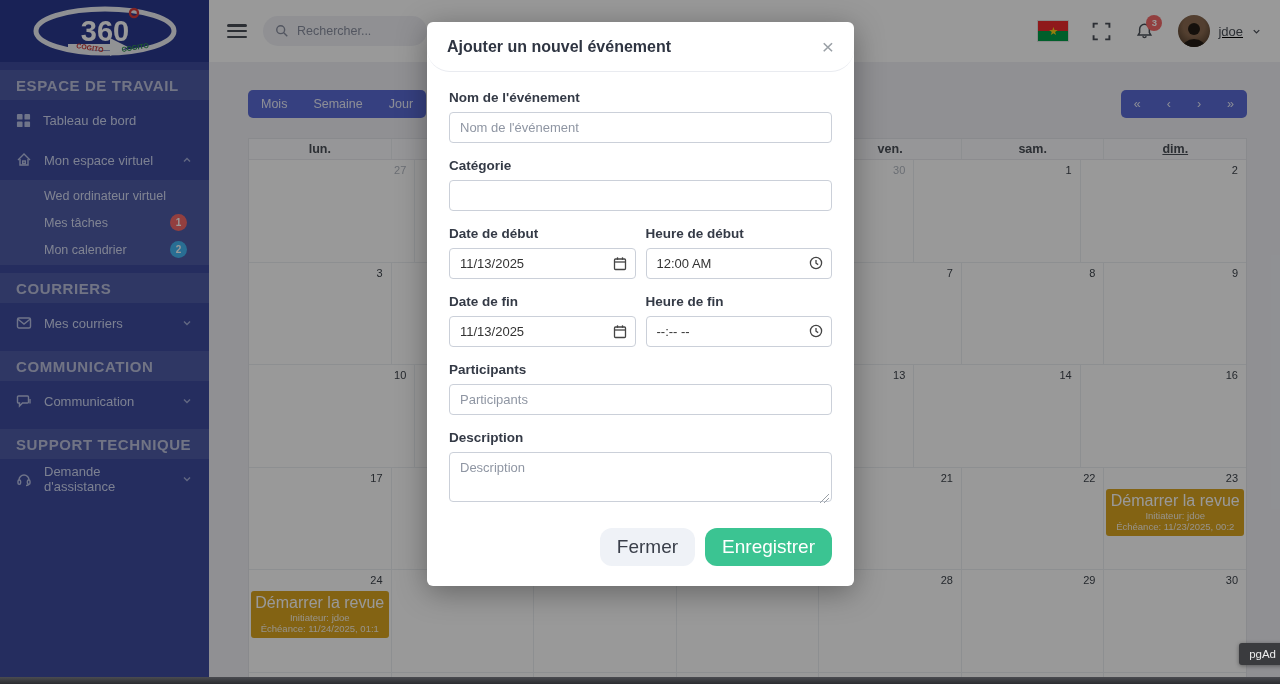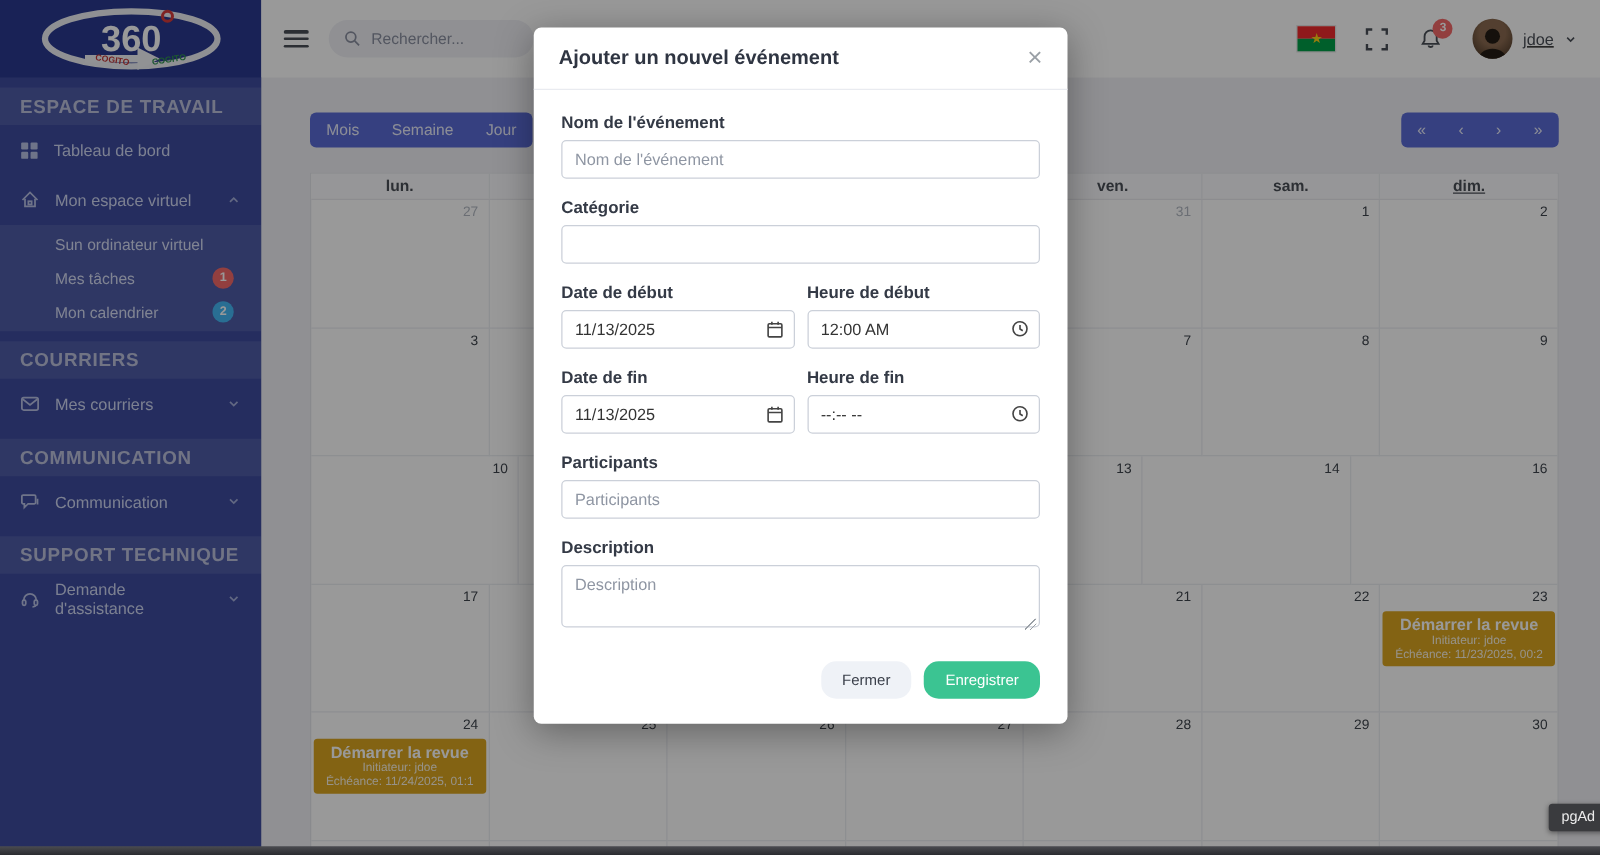--- a/index.html
+++ b/index.html
@@ -50,49 +50,49 @@
   .cal-head { display:flex; height:21px; background:#fbfbfd; border-bottom:1px solid #e9eaee; }
   .cal-head div { flex:1; text-align:center; font-size:12.5px; font-weight:700; color:#4a4f57; line-height:21px; border-right:1px solid #eceef2; }
   .cal-head div:last-child { border-right:none;text-decoration:underline; }
   .cal-row { display:flex; height:102.5px; }
   .cal-cell { flex:1; border-right:1px solid #eceef2; border-bottom:1px solid #eceef2; position:relative; }
   .cal-cell:last-child { border-right:none; }
   .cal-date { position:absolute; top:4px; right:8px; font-size:11px; color:#3f454d; font-weight:500; }
   .cal-date.muted { color:#b2b8c2; }
   .cal-event { position:absolute; left:2px; right:2px; top:21px; background:#daa520; border-radius:3px; color:#fff;
     text-align:center; padding:3px 1px 4px; cursor:pointer; overflow:hidden; }
-  .cal-event .t { display:block; font-size:13px; font-weight:700; white-space:nowrap; overflow:hidden; }
+  .cal-event .t { display:block; font-size:16px; font-weight:400; white-space:nowrap; overflow:hidden; }
   .cal-event .l { display:block; font-size:9.5px; color:rgba(255,255,255,.88); white-space:nowrap; overflow:hidden; }
 
   
   .backdrop { position:absolute; inset:0; background:rgba(0,0,0,.40); z-index:40; }
   .modal { position:absolute; left:427px; top:22px; width:427px; background:#fff; border-radius:6px; z-index:50;
     box-shadow:0 6px 30px rgba(0,0,0,.35); }
-  .modal-header { display:flex; align-items:center; justify-content:space-between; padding:14px 20px; border-bottom:1px solid #e9ebf0; }
+  .modal-header { display:flex; align-items:center; justify-content:space-between; padding:14px 20px; border-bottom:1px solid #e9ebf0;border-radius:23px; }
   .modal-title { font-size:16px; font-weight:700; color:#2f3542; }
   .modal-close { color:#9aa0a6; font-size:21px; line-height:1; cursor:pointer; background:none; border:none; font-family:inherit; }
   .modal-body { padding:18px 22px 0; }
   .f-label { display:block; font-size:13.5px; font-weight:600; color:#343a46; margin-bottom:7px; }
   .f-input { width:100%; height:31px; border:1px solid #cbd0d9; border-radius:4px; padding:0 10px; font-size:13px;
     color:#333; font-family:inherit; outline:none; margin-bottom:15px; background:#fff; }
   .f-input::placeholder, textarea::placeholder { color:#8f96a3; }
   .two-col { display:flex; gap:10px; }
   .two-col > div { flex:1; }
   .icon-input { position:relative; }
   .icon-input .f-input { padding-right:30px; margin-bottom:15px; }
   .icon-input svg { position:absolute; right:9px; top:8px; color:#444; pointer-events:none; }
   .chk-row { display:flex; align-items:center; gap:9px; margin:1px 0 16px; }
   .chk-label { font-size:13.5px; font-weight:600; color:#343a46; }
   .checkbox { width:15px; height:15px; border-radius:3px; background:#4a6cf7; display:flex; align-items:center; justify-content:center; cursor:pointer; }
   .ta-wrap { position:relative; margin-bottom:6px; }
   textarea.f-input { height:50px; resize:none; padding-top:7px; margin-bottom:0; }
   .grip { position:absolute; right:3px; bottom:3px; width:9px; height:9px;
     background:linear-gradient(135deg, transparent 0 45%, #9aa0a6 45% 52%, transparent 52% 68%, #9aa0a6 68% 75%, transparent 75%); }
   .modal-footer { display:flex; justify-content:flex-end; gap:10px; padding:16px 22px 20px; }
-  .btn { border:none; border-radius:12px; font-size:12px; font-weight:500; padding:8px 17px; cursor:pointer; font-family:inherit; }
+  .btn { border:none; border-radius:12px; font-size:19px; font-weight:500; padding:8px 17px; cursor:pointer; font-family:inherit; }
   .btn-light { background:#eff2f7; color:#3a3f4a; }
   .btn-success { background:#3bc492; color:#fff; }
 
   
   .taskbar-strip { position:absolute; left:0; right:0; bottom:0; height:7px; background:linear-gradient(#4a4b50, #2b2c30); z-index:60; }
   .pg-tooltip { position:absolute; right:-6px; bottom:19px; background:#3a3b3e; color:#ececec; font-size:11.5px;
     padding:5px 10px; border-radius:3px; z-index:60; box-shadow:0 1px 4px rgba(0,0,0,.4); }
 </style>
 </head>
 <body>
@@ -132,21 +132,21 @@
         <rect x="6.7" y="9" width="2.6" height="2.6"></rect>
       </svg>
     <span>Mon espace virtuel</span>
     <svg class="chev" width="12" height="12" viewBox="0 0 16 16" fill="none" stroke="currentColor" stroke-width="1.8">
         <polyline points="4,10 8,6 12,10"></polyline>
       </svg>
   </div>
 
   <div class="submenu">
     <div class="sub-item">
-        <span>Sun ordinateur virtuel</span>
+        <span>Wed ordinateur virtuel</span>
       </div>
     <div class="sub-item">
       <span>Mes tâches</span>
       <span class="badge red">1</span>
     </div>
     <div class="sub-item">
       <span>Mon calendrier</span>
       <span class="badge blue">2</span>
     </div>
   </div>
@@ -275,23 +275,20 @@
             <span class="cal-date muted">27</span>
           </div>
           <div class="cal-cell">
             <span class="cal-date muted">28</span>
           </div>
           <div class="cal-cell">
             <span class="cal-date muted">29</span>
           </div>
           <div class="cal-cell">
             <span class="cal-date muted">30</span>
-          </div>
-          <div class="cal-cell">
-            <span class="cal-date muted">31</span>
           </div>
           <div class="cal-cell">
             <span class="cal-date">1</span>
           </div>
           <div class="cal-cell">
             <span class="cal-date">2</span>
           </div>
         </div>
         <div class="cal-row">
           <div class="cal-cell">

